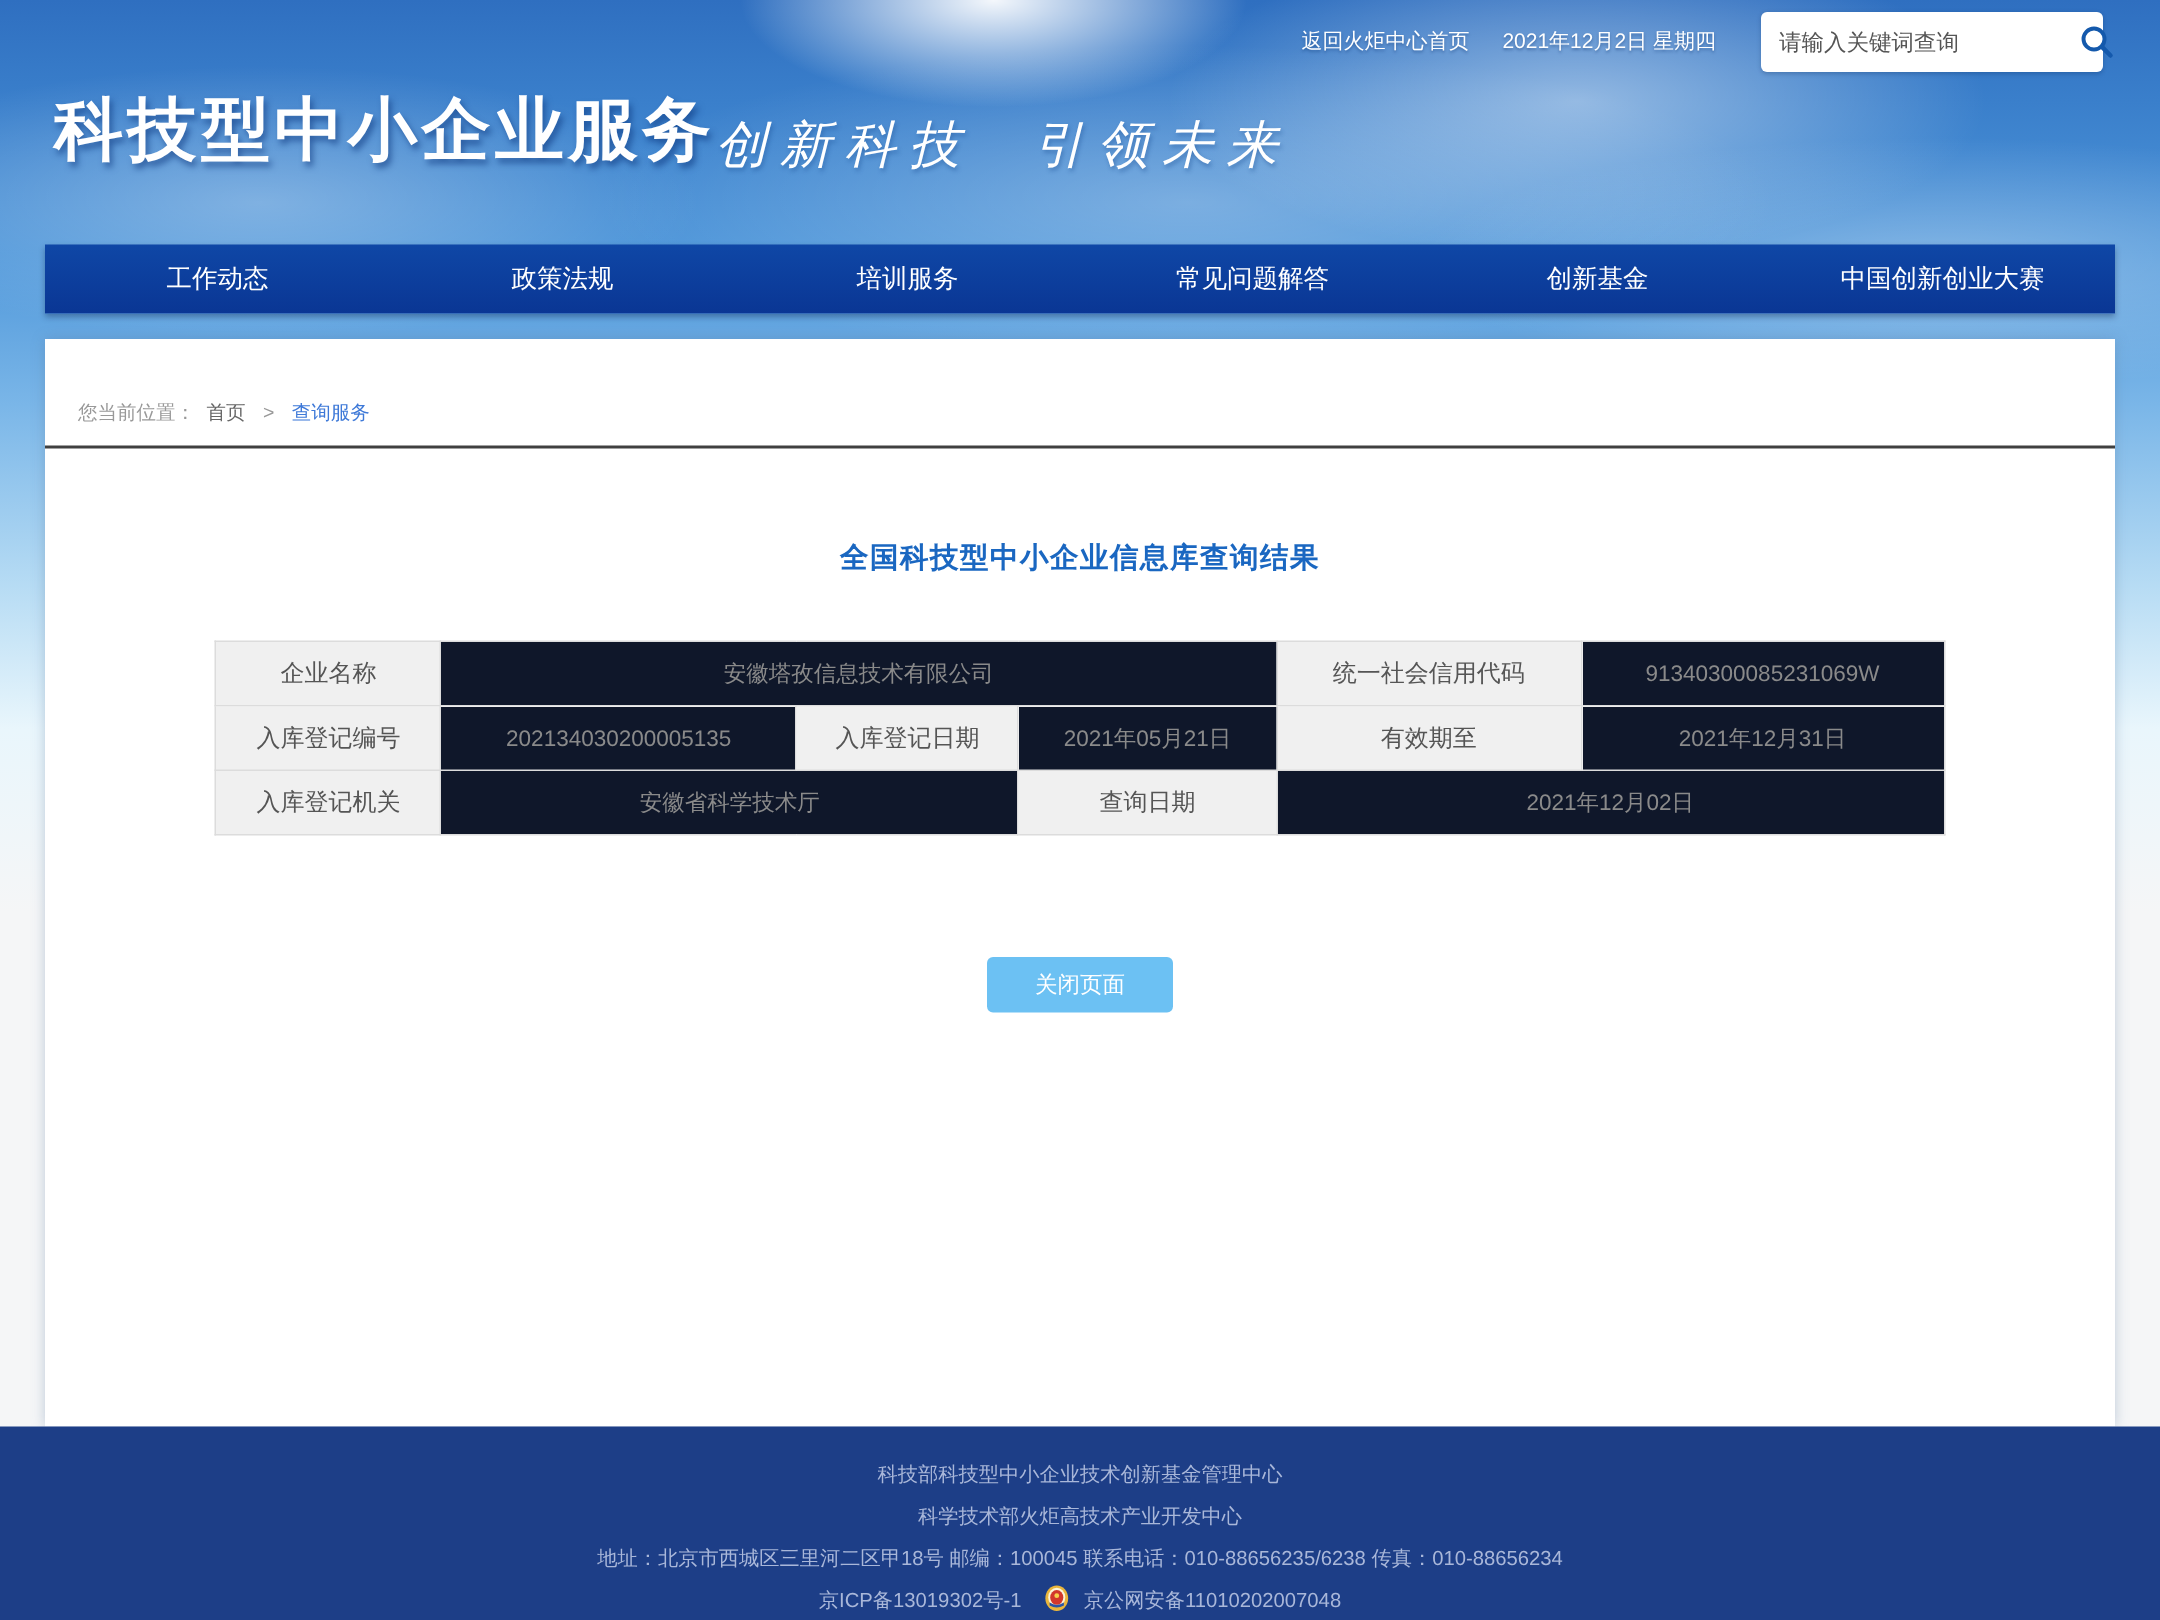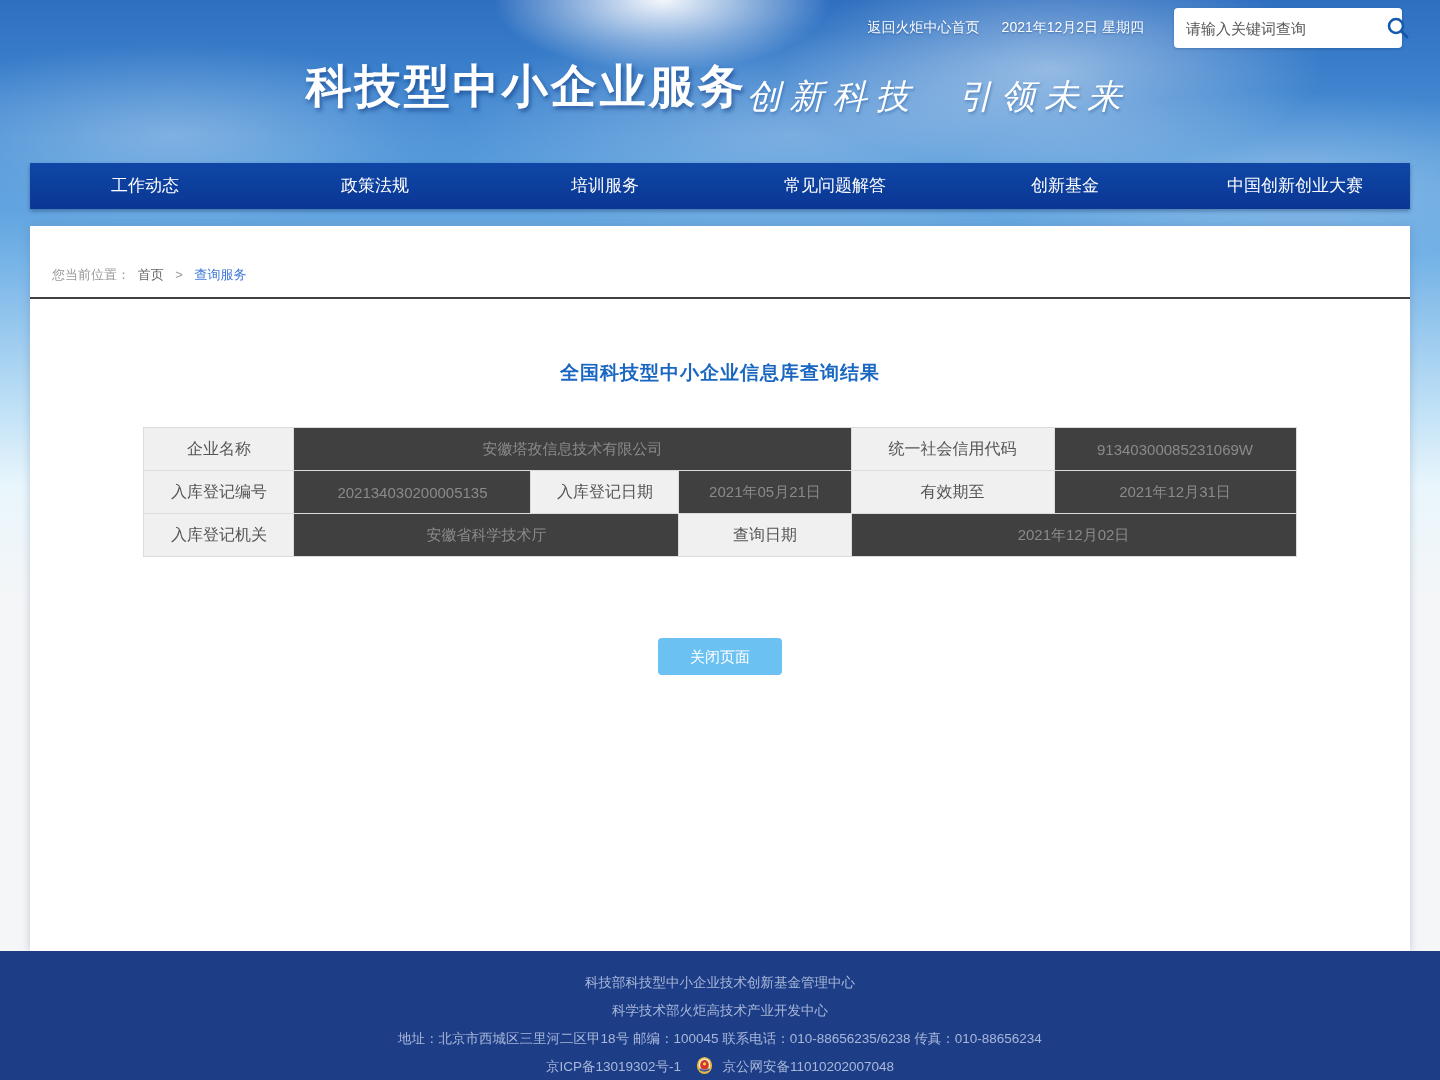--- a/index.html
+++ b/index.html
@@ -22,42 +22,42 @@
   
   .topbar { height:56px; display:flex; align-items:center; justify-content:flex-end; padding-right:38px; }
   .topbar .toplink { color:#fff; font-size:14px; cursor:pointer; margin-right:22px; text-shadow:0 1px 2px rgba(0,40,100,.4); }
   .topbar .topdate { color:#fff; font-size:14px; margin-right:30px; text-shadow:0 1px 2px rgba(0,40,100,.4); }
   .search-box { width:228px; height:40px; background:#fff; border-radius:4px; display:flex; align-items:center; padding:0 8px 0 12px; box-shadow:0 1px 3px rgba(0,30,80,.25);justify-content:space-between; }
   .search-box input { border:none; outline:none; flex:1; font-size:15px; color:#333; font-family:"Liberation Sans",sans-serif; }
   .search-box input::placeholder { color:#555; }
   .search-box svg { flex:0 0 auto; cursor:pointer; }
 
   
-  .header-main { height:99px; display:flex; justify-content:center; align-items:flex-start; padding:0 40px 0 36px; }
+  .header-main { height:99px; display:flex; justify-content:flex-start; align-items:flex-start; padding:0 40px 0 36px; }
   .site-title { font-size:46px; font-weight:bold; color:#fff; letter-spacing:3px; margin-top:0;
     text-shadow:2px 3px 4px rgba(10,50,120,.55); }
   .slogan { font-family:"DejaVu Serif", serif; font-style:italic; font-size:34px; color:#fff;
     letter-spacing:9px; margin-top:18px; text-shadow:1px 2px 3px rgba(20,70,140,.4); white-space:pre; }
 
   
   .nav { margin:8px 30px 0; height:46px; display:flex; background:linear-gradient(180deg,#0f47a6,#0a3694);
     box-shadow:0 2px 4px rgba(0,20,60,.35); }
   .nav-item { flex:1; text-align:center; line-height:46px; color:#fff; font-size:17px; cursor:pointer; white-space:nowrap; }
 
   
   .panel { margin:17px 30px 0; background:#fff; box-shadow:0 0 8px rgba(90,120,160,.35); padding-bottom:276px; }
   .breadcrumb { padding:40px 22px 13px; font-size:13px; color:#999; border-bottom:2px solid #404040; }
   .breadcrumb .bc-home { color:#666; cursor:pointer; margin:0 4px; }
   .breadcrumb .bc-sep { color:#999; margin:0 4px; }
   .breadcrumb .bc-current { color:#3e79d8; cursor:pointer; margin-left:4px; }
 
   .result-title { margin-top:63px; text-align:center; font-size:19px; line-height:22px; font-weight:bold; color:#1a67c1; letter-spacing:1px; }
 
   table.result-table { margin:43px auto 0; border-collapse:collapse; width:1152px; table-layout:fixed; }
-  .result-table td { border:1px solid #dcdcdc; height:43px; text-align:center; font-size:15px; color:#8a8a8a; background:#404040; padding:0 6px; overflow:hidden; }
+  .result-table td { border:1px solid #dcdcdc; height:43px; text-align:center; font-size:15px; color:#8a8a8a; background:#0f172a; padding:0 6px; overflow:hidden; }
   .result-table td.lbl { background:#f0f0f0; color:#555; font-size:16px; }
 
   .close-btn-wrap { text-align:center; margin-top:81px; }
   .close-btn { display:inline-block; width:124px; height:37px; line-height:37px; background:#6cc1f3; color:#fff;
     font-size:15px; border:none; border-radius:4px; cursor:pointer; font-family:"Liberation Sans",sans-serif; }
 
   
   .footer { background:#1d3e87; padding:18px 0 8px; text-align:center; }
   .footer .fline { color:#a9b7d9; font-size:13.5px; line-height:28px; }
   .footer .ficp { color:#a9b7d9; cursor:pointer; }

